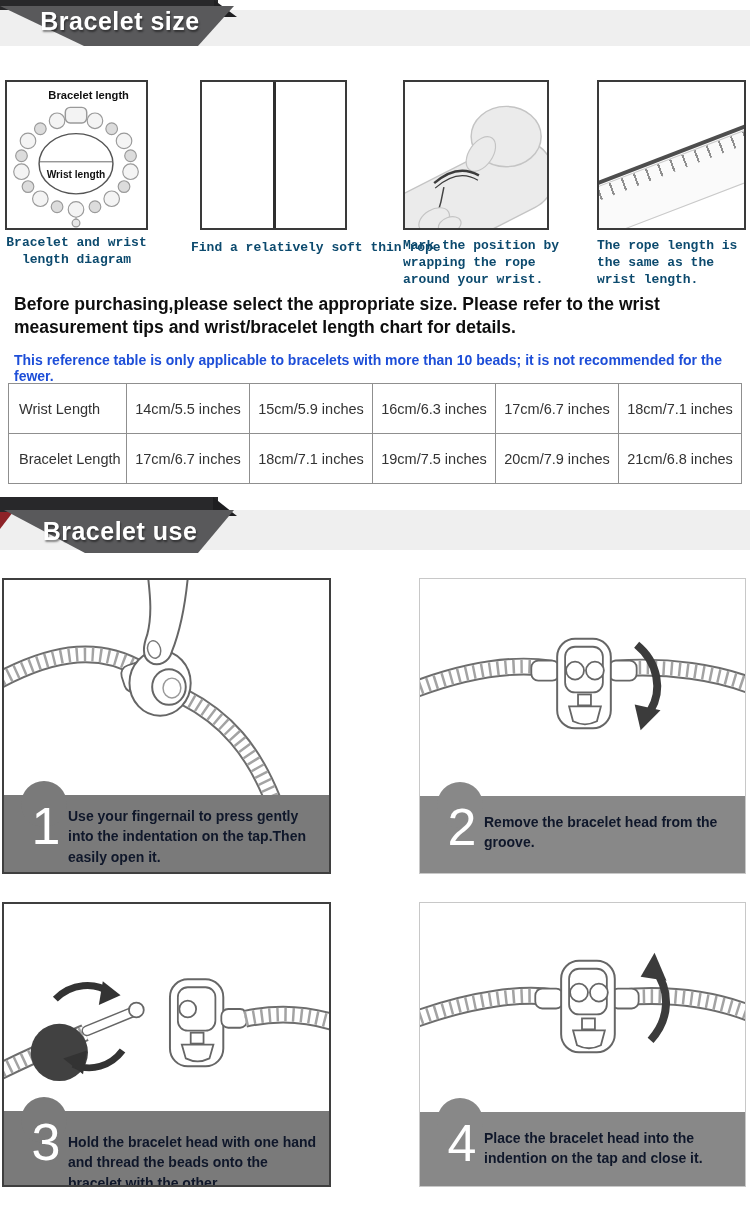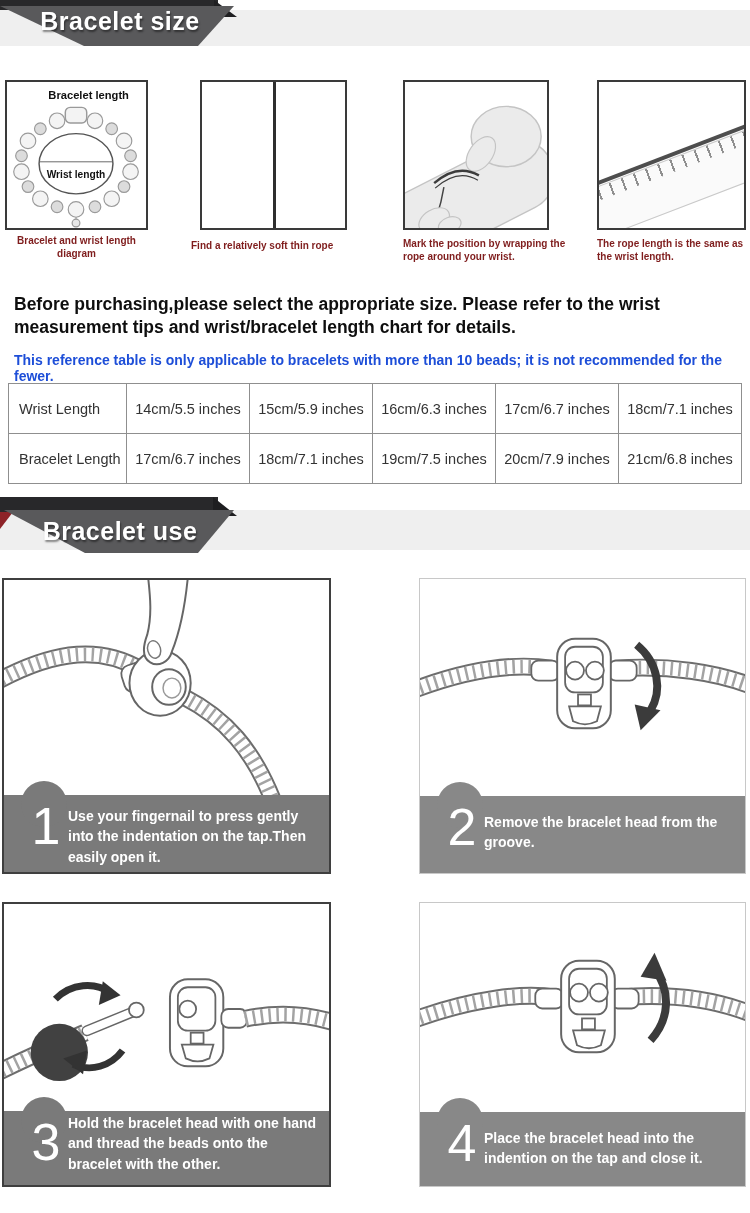--- a/index.html
+++ b/index.html
@@ -8,21 +8,21 @@
 
   
   .banner { position:absolute; left:0; width:750px; }
   .banner .strip { position:absolute; left:0; right:0; background:#efefef; }
   .banner svg { position:absolute; left:0; top:0; }
   .banner .label { position:absolute; text-align:center; color:#fff; font-weight:bold;
     font-size:25px; letter-spacing:.5px; text-shadow:1px 2px 2px rgba(0,0,0,.45); }
 
   
   .mpanel { position:absolute; top:80px; height:150px; background:#fff; border:2px solid #3a3a3a; overflow:hidden; }
-  .mcap { position:absolute; font-size:10px; font-weight:bold; color:#7f1d1d; line-height:1.32; }
+  .mcap { position:absolute; font-size:13px; font-weight:bold; color:#0c4a6e; line-height:1.32;font-family:Liberation Mono, monospace; }
   .rope-line-v { position:absolute; left:50%; top:0; bottom:0; width:3px; margin-left:-1px; background:#2f2f2f; }
   .ruler-rope { position:absolute; left:-40px; top:64px; width:260px; height:4px; background:#4e4e4e;
     transform:rotate(-21deg); }
   .ruler-body { position:absolute; left:-40px; top:71px; width:260px; height:50px; background:#fafafa;
     border:1px solid #c9c9c9; transform:rotate(-21deg);
     background-image:repeating-linear-gradient(to right,#8f8f8f 0 2px,transparent 2px 13px);
     background-size:100% 13px; background-repeat:no-repeat; }
 
   
   .intro { position:absolute; left:14px; top:293px; width:726px; font-size:17.5px; font-weight:bold;
@@ -37,21 +37,21 @@
 
   
   .spanel { position:absolute; background:#fff; overflow:hidden; }
   .spanel.dark { border:2px solid #3f3f3f; }
   .spanel.light { border:1px solid #c8c8c8; }
   .band { position:absolute; left:0; right:0; bottom:0; background:#7a7a7a; }
   .band.lighter { background:#888; }
   .bump { position:absolute; width:46px; height:46px; border-radius:50%; top:-14px; left:17px; background:inherit; }
   .stepnum { position:absolute; left:20px; top:5px; width:44px; text-align:center; font-size:52px; line-height:1;
     color:#fff; font-weight:400; }
-  .steptext { margin:0 10px 0 64px; padding-top:11px; font-size:14px; font-weight:bold; color:#ffffff; line-height:1.45; }
+  .steptext { margin:0 10px 0 64px; padding-top:11px; font-size:14px; font-weight:bold; color:#0f172a; line-height:1.45; }
   .steptext.pt2 { padding-top:16px; }
   .illus { position:absolute; left:0; top:0; }
 </style>
 </head>
 <body>
 
 <div id="page">
 
   <div class="banner" style="top:0;height:46px;">
     <div class="strip" style="top:10px;height:36px;"></div>
@@ -231,21 +231,21 @@
       <rect x="189" y="130" width="13" height="11" fill="none" stroke="#666" stroke-width="1.8"></rect>
       <path d="M180,142 L212,142 L208,156 Q196,162 184,156 Z" fill="none" stroke="#666" stroke-width="1.8"></path>
       <rect x="220" y="106" width="26" height="19" rx="7" fill="#fff" stroke="#666" stroke-width="1.8"></rect>
       <path d="M244,116 C280,108 310,112 335,120" stroke="#6d6d6d" stroke-width="18" fill="none"></path>
       <path d="M244,116 C280,108 310,112 335,120" stroke="#ffffff" stroke-width="14" fill="none"></path>
       <path d="M244,116 C280,108 310,112 335,120" stroke="#a3a3a3" stroke-width="14" fill="none" stroke-dasharray="2.5 5.5"></path>
     </svg>
     <div class="band" style="height:74px;">
       <div class="bump"></div>
       <div class="stepnum">3</div>
-      <div class="steptext" style="padding-top:2px;">Hold the bracelet head with one hand and thread the beads onto the bracelet with the other.</div>
+      <div class="steptext" style="padding-top:21px;">Hold the bracelet head with one hand and thread the beads onto the bracelet with the other.</div>
     </div>
   </div>
 
   <div class="spanel light" style="left:419px;top:902px;width:327px;height:285px;">
     <svg class="illus" width="325" height="210" viewBox="0 0 327 211">
       <path d="M-8,118 C55,95 105,90 136,95" stroke="#6d6d6d" stroke-width="18" fill="none"></path>
       <path d="M-8,118 C55,95 105,90 136,95" stroke="#ffffff" stroke-width="14" fill="none"></path>
       <path d="M-8,118 C55,95 105,90 136,95" stroke="#a3a3a3" stroke-width="14" fill="none" stroke-dasharray="2.5 5.5"></path>
       <path d="M200,95 C255,90 300,98 335,112" stroke="#6d6d6d" stroke-width="18" fill="none"></path>
       <path d="M200,95 C255,90 300,98 335,112" stroke="#ffffff" stroke-width="14" fill="none"></path>

